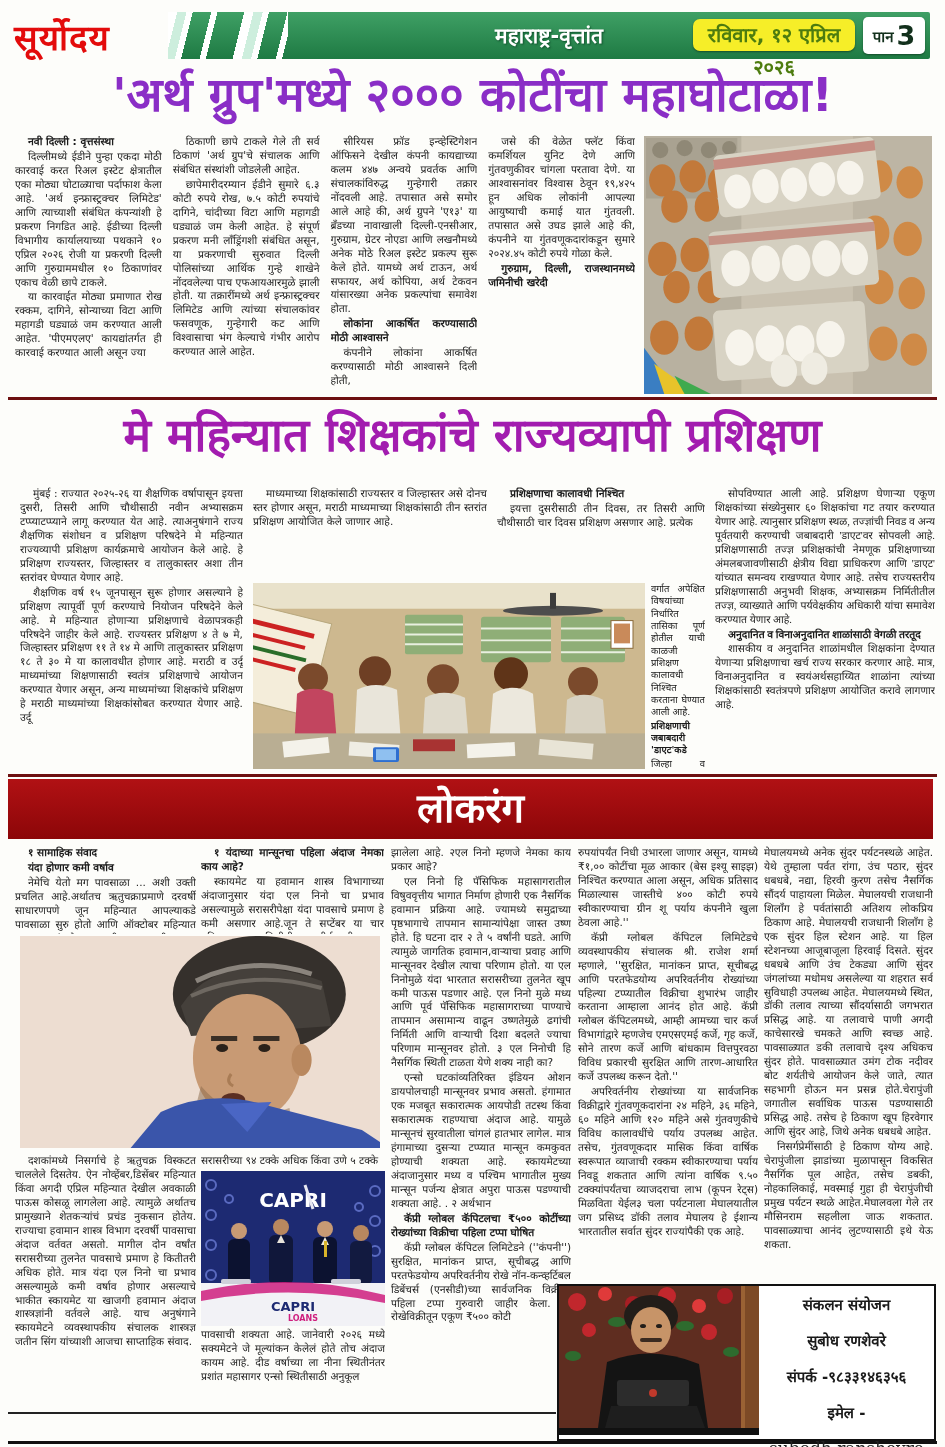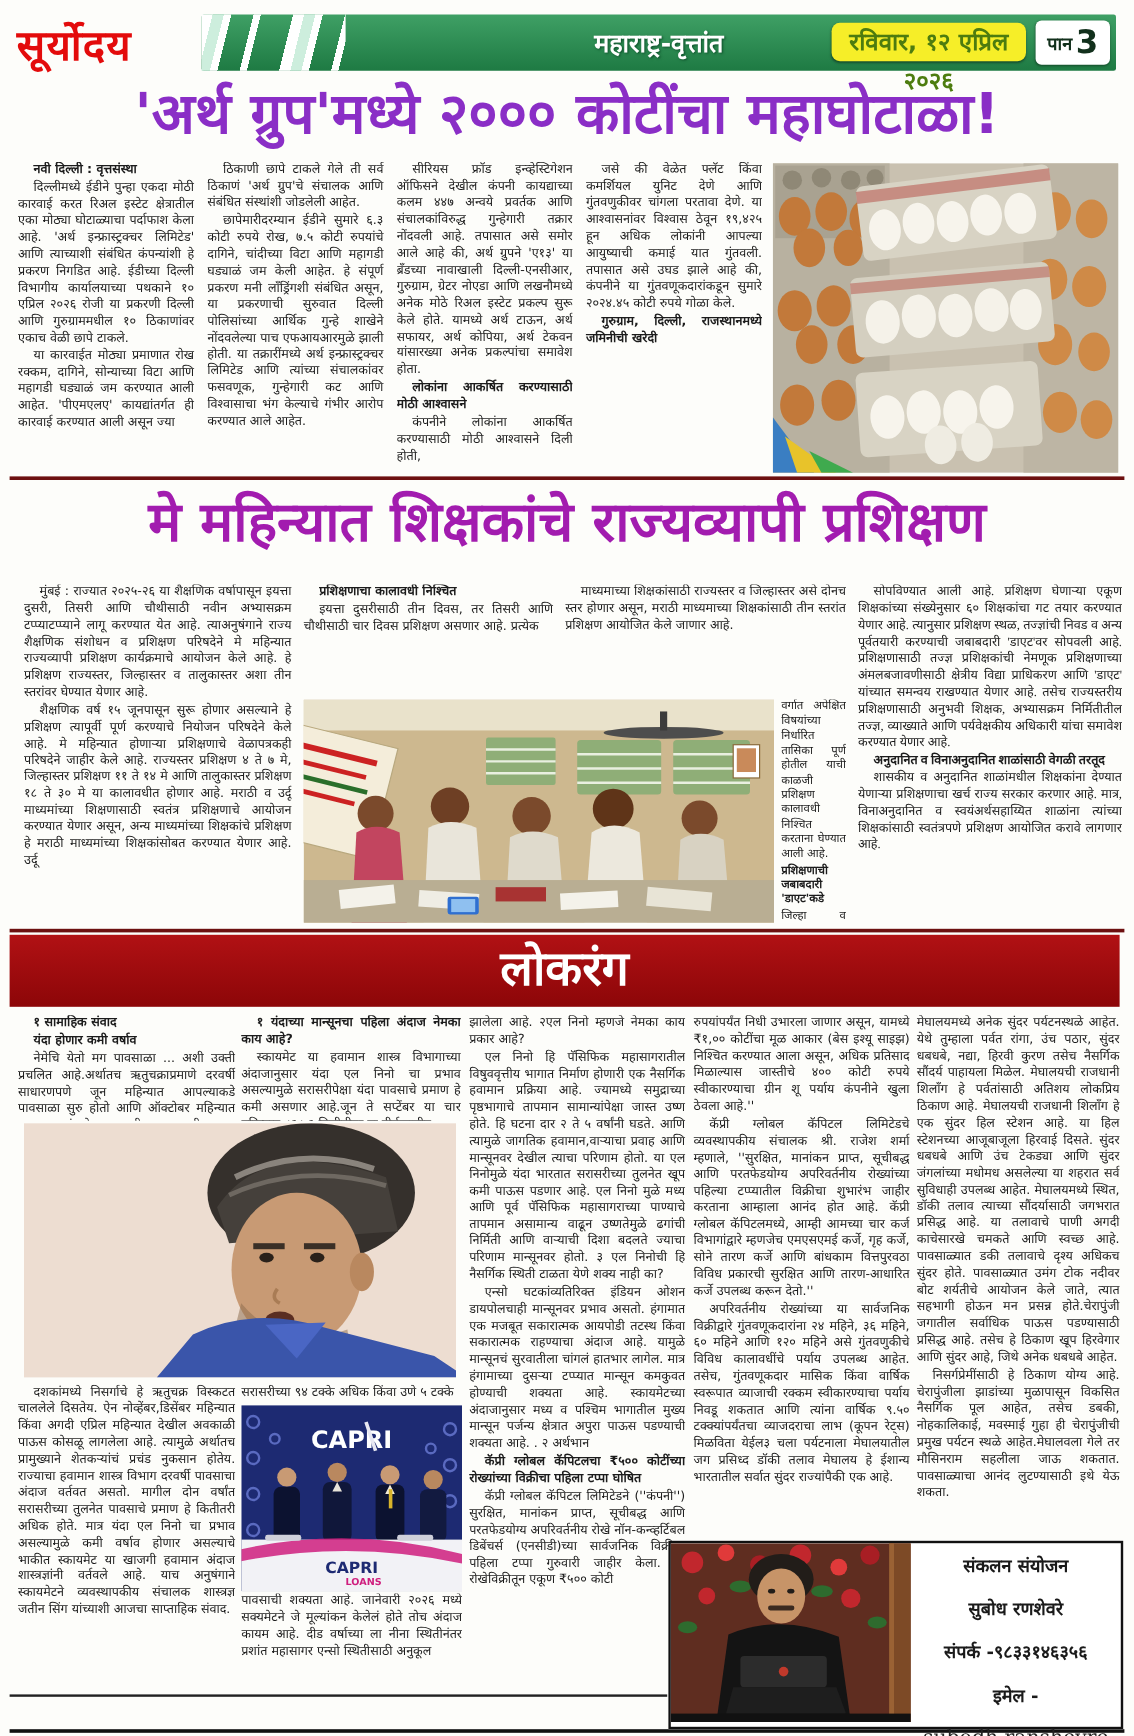--- a/index.html
+++ b/index.html
@@ -187,26 +187,26 @@
   <div class="rule r1"></div>
 
   <div class="h2">मे महिन्यात शिक्षकांचे राज्यव्यापी प्रशिक्षण</div>
   <div class="a2">
     <div class="col a2c1">
       <p class="p">मुंबई : राज्यात २०२५-२६ या शैक्षणिक वर्षापासून इयत्ता दुसरी, तिसरी आणि चौथीसाठी नवीन अभ्यासक्रम टप्प्याटप्प्याने लागू करण्यात येत आहे. त्याअनुषंगाने राज्य शैक्षणिक संशोधन व प्रशिक्षण परिषदेने मे महिन्यात राज्यव्यापी प्रशिक्षण कार्यक्रमाचे आयोजन केले आहे. हे प्रशिक्षण राज्यस्तर, जिल्हास्तर व तालुकास्तर अशा तीन स्तरांवर घेण्यात येणार आहे.</p>
       <p class="p">शैक्षणिक वर्ष १५ जूनपासून सुरू होणार असल्याने हे प्रशिक्षण त्यापूर्वी पूर्ण करण्याचे नियोजन परिषदेने केले आहे. मे महिन्यात होणाऱ्या प्रशिक्षणाचे वेळापत्रकही परिषदेने जाहीर केले आहे. राज्यस्तर प्रशिक्षण ४ ते ७ मे, जिल्हास्तर प्रशिक्षण ११ ते १४ मे आणि तालुकास्तर प्रशिक्षण १८ ते ३० मे या कालावधीत होणार आहे. मराठी व उर्दू माध्यमांच्या शिक्षणासाठी स्वतंत्र प्रशिक्षणाचे आयोजन करण्यात येणार असून, अन्य माध्यमांच्या शिक्षकांचे प्रशिक्षण हे मराठी माध्यमांच्या शिक्षकांसोबत करण्यात येणार आहे. उर्दू</p>
     </div>
     <div class="a2mid">
       <div class="a2midtop">
+        <div class="col a2c2">
+          <p class="p">माध्यमाच्या शिक्षकांसाठी राज्यस्तर व जिल्हास्तर असे दोनच स्तर होणार असून, मराठी माध्यमाच्या शिक्षकांसाठी तीन स्तरांत प्रशिक्षण आयोजित केले जाणार आहे.</p>
+        </div>
         <div class="col a2c3a">
           <p class="sub">प्रशिक्षणाचा कालावधी निश्चित</p>
           <p class="p">इयत्ता दुसरीसाठी तीन दिवस, तर तिसरी आणि चौथीसाठी चार दिवस प्रशिक्षण असणार आहे. प्रत्येक</p>
-        </div>
-        <div class="col a2c2">
-          <p class="p">माध्यमाच्या शिक्षकांसाठी राज्यस्तर व जिल्हास्तर असे दोनच स्तर होणार असून, मराठी माध्यमाच्या शिक्षकांसाठी तीन स्तरांत प्रशिक्षण आयोजित केले जाणार आहे.</p>
         </div>
       </div>
       <div class="a2midbot">
         <svg class="img meetimg" viewBox="0 0 392 188" preserveAspectRatio="none">
           <rect width="392" height="188" fill="#cdb88f"></rect>
           <rect width="392" height="26" fill="#e9e2cb"></rect>
           <ellipse cx="300" cy="28" rx="50" ry="5" fill="#4d4d4d"></ellipse>
           <rect x="297" y="10" width="6" height="16" fill="#3c3c3c"></rect>
           <g fill="#8fae77">
             <rect x="152" y="32" width="58" height="40" rx="2"></rect>

